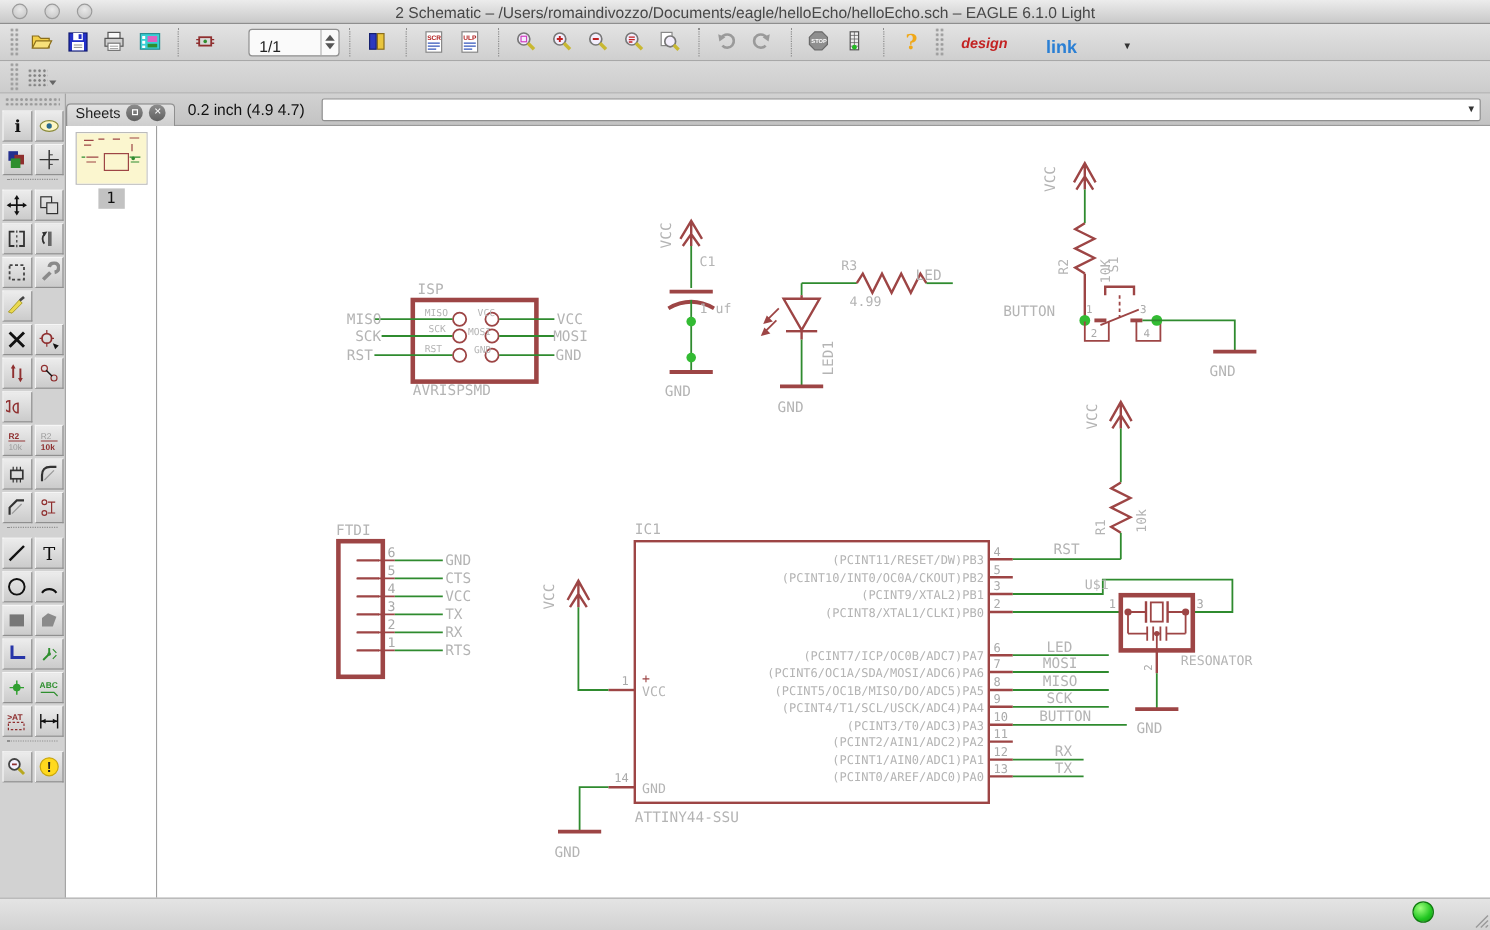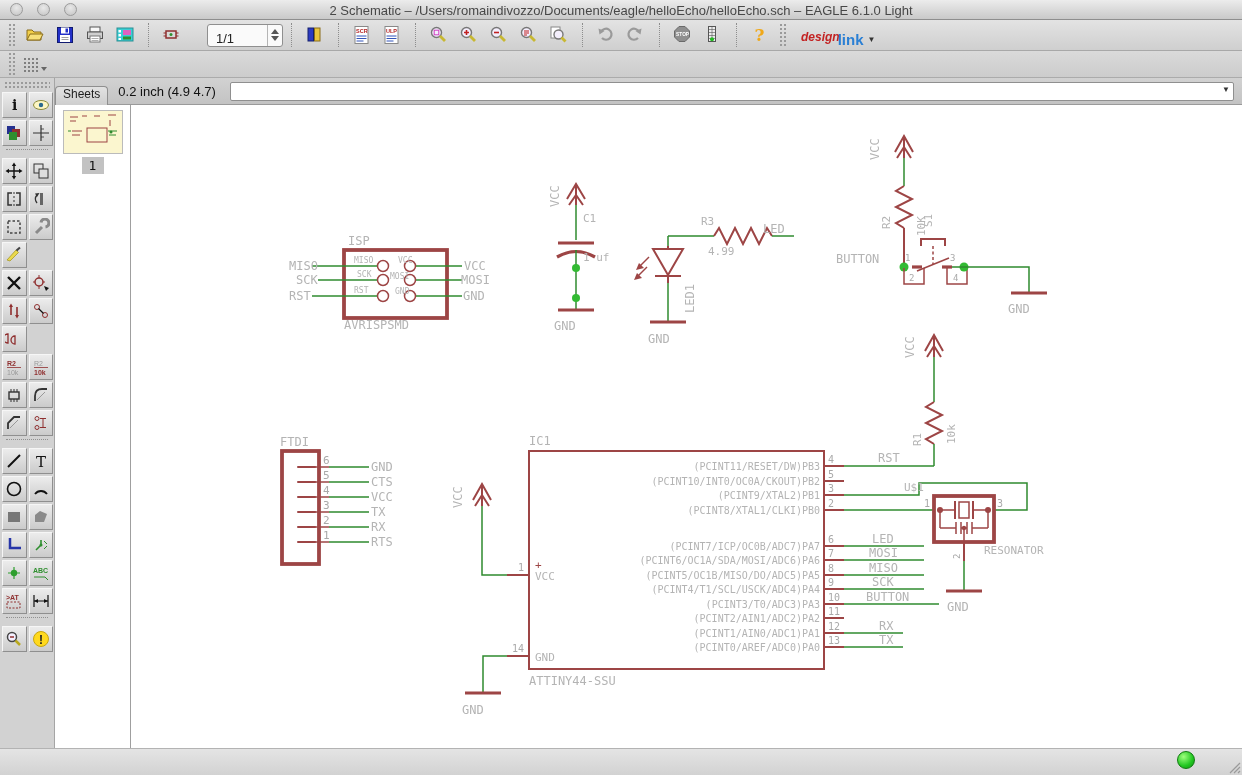--- a/index.html
+++ b/index.html
@@ -28,41 +28,41 @@
   .tsep{width:0;height:24px;border-left:1px dotted #8d8d8d;margin:0 8px;}
   .thandle{width:8px;height:24px;margin:0 4px;
     background-image:radial-gradient(circle,#9a9a9a 1px,transparent 1.3px);background-size:4px 4px;}
   #sheet-selector{display:flex;align-items:flex-end;height:23px;background:#fafafa;
     border:1px solid #8f8f8f;border-radius:3px;margin-left:20px;width:76px;}
   #sheet-selector .val{flex:1;font-size:13px;color:#222;padding-left:8px;}
   #sheet-selector .steppers{width:15px;height:100%;border-left:1px solid #b5b5b5;
     display:flex;flex-direction:column;align-items:center;justify-content:center;gap:2px;}
   .tri-up{width:0;height:0;border-left:4px solid transparent;border-right:4px solid transparent;border-bottom:5px solid #555;}
   .tri-dn{width:0;height:0;border-left:4px solid transparent;border-right:4px solid transparent;border-top:5px solid #555;}
-  #designlink{display:flex;align-items:baseline;margin-left:10px;cursor:default;}
+  #designlink{display:flex;align-items:baseline;margin-left:10px;cursor:default;gap:34px;}
   .dl-design{color:#c32222;font-size:12px;font-weight:bold;font-style:italic;}
   .dl-link{color:#2a7fd4;font-size:15px;font-weight:bold;margin-left:-2px;position:relative;top:4px;}
   .dl-arrow{color:#333;font-size:8px;margin-left:4px;position:relative;top:1px;}
 
   
   #toolbar2{position:absolute;left:0;top:51px;width:1242px;height:27px;
     background:linear-gradient(#dadada,#cccccc);border-bottom:1px solid #ababab;
     display:flex;align-items:center;padding:0 4px;}
   #grid-btn{width:30px;height:22px;display:flex;align-items:center;justify-content:center;gap:1px;}
   .gridicon{width:17px;height:15px;
     background-image:radial-gradient(circle,#7f7f7f 1px,transparent 1.2px);background-size:4px 4px;}
   .gridarrow{width:0;height:0;border-left:3px solid transparent;border-right:3px solid transparent;border-top:4px solid #666;position:relative;top:5px;}
 
   
   #tabrow{position:absolute;left:55px;top:78px;width:1187px;height:27px;
     background:linear-gradient(#d2d2d2,#c3c3c3);border-bottom:1px solid #9a9a9a;
     display:flex;align-items:center;}
   #sheets-tab{height:26px;margin-top:15px;background:linear-gradient(#e2e2e2,#c6c6c6);
     border:1px solid #8f8f8f;border-bottom:none;border-radius:4px 4px 0 0;
-    display:flex;align-items:center;padding:0 7px;gap:5px;flex-direction:column;}
+    display:flex;padding:0 7px;gap:5px;}
   #sheets-tab .lbl{font-size:12px;color:#1d1d1d;}
   .tabbtn{width:14px;height:14px;border-radius:50%;background:linear-gradient(#8d8d8d,#606060);
     color:#fff;display:flex;align-items:center;justify-content:center;font-size:10px;line-height:10px;}
   .detach-sq{width:5px;height:5px;border:1px solid #fff;}
   #coordbox{font-size:13px;color:#111;padding:0 10px;white-space:nowrap;}
   #cmdwrap{flex:1;position:relative;margin:0 8px 0 4px;}
   #cmdinput{width:100%;height:19px;border:1px solid #8f8f8f;border-radius:2px;background:#fff;
     font-size:12px;padding:0 14px 0 4px;font-family:"Liberation Sans",sans-serif;}
   #cmd-arrow{position:absolute;right:4px;top:4px;font-size:8px;color:#333;pointer-events:none;}
 

